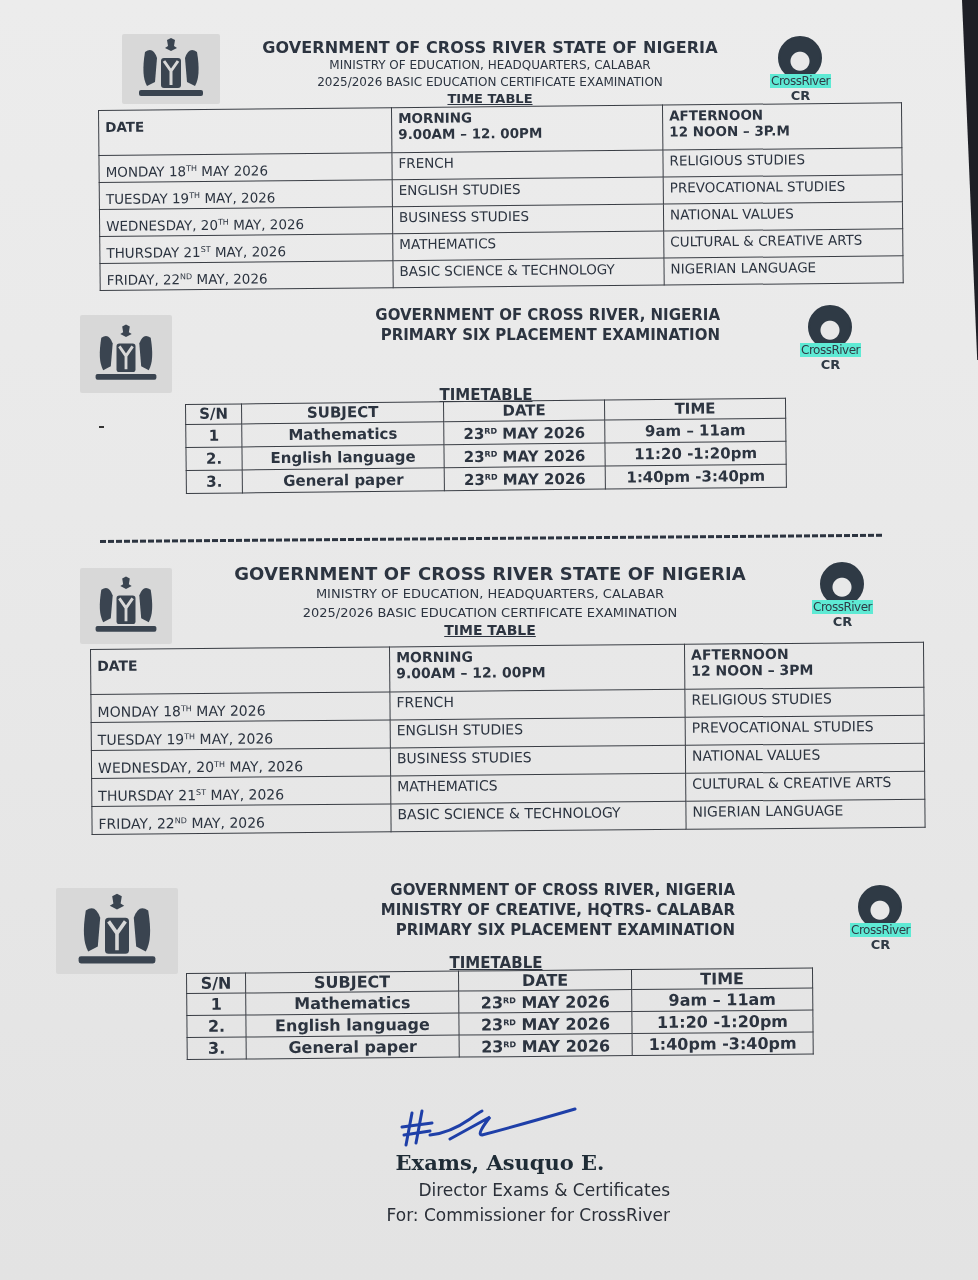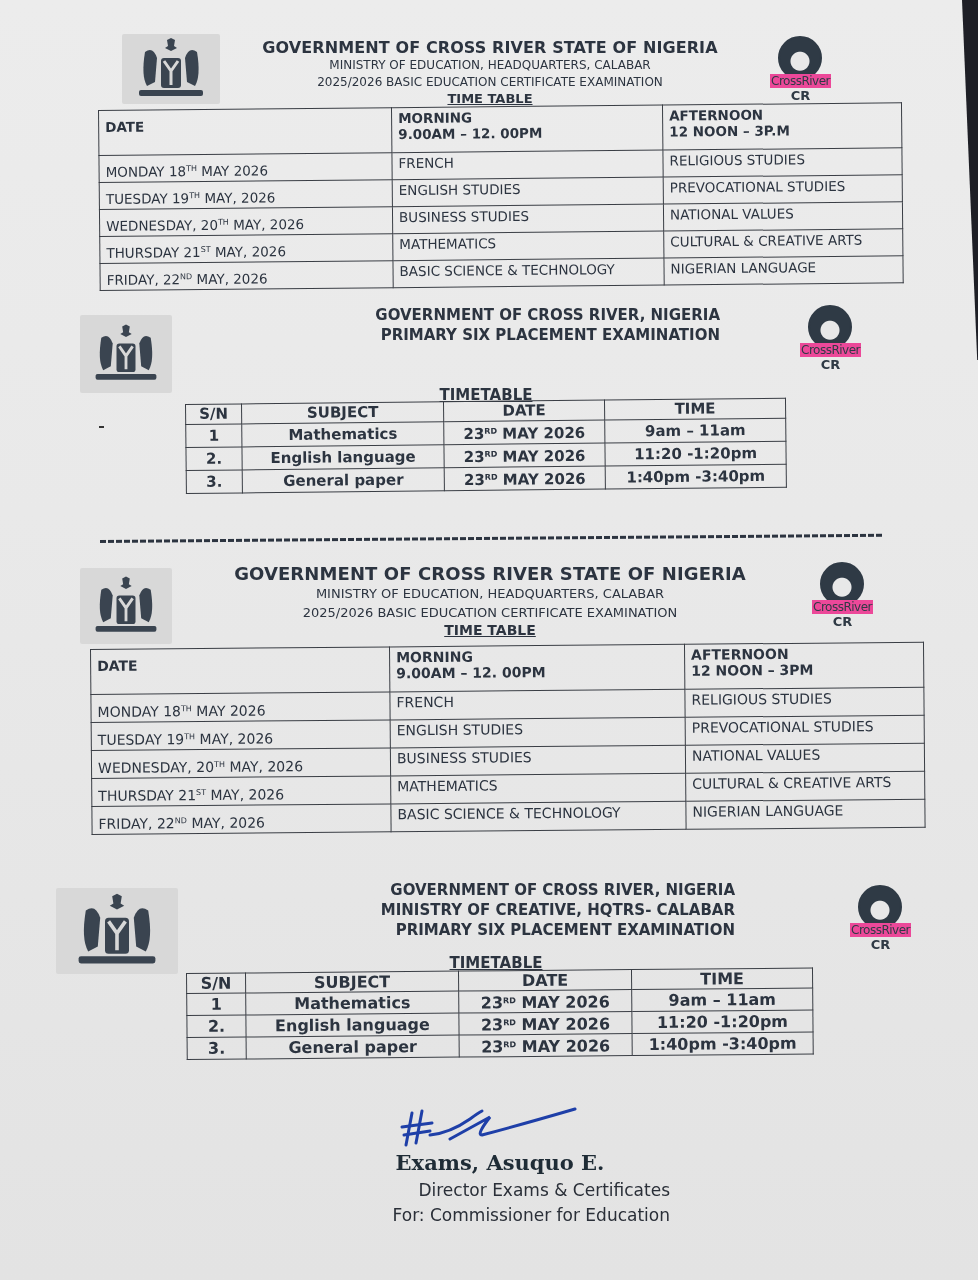--- a/index.html
+++ b/index.html
@@ -21,21 +21,21 @@
   .crest {
     position: absolute; background: #d8d8d8; border-radius: 2px;
     display: flex; align-items: center; justify-content: center;
   }
   .crlogo { position: absolute; display: flex; flex-direction: column; align-items: center; }
   .crlogo .disc {
     width: 40px; height: 40px; border-radius: 50%;
     background: radial-gradient(circle at 50% 58%, #e8e8e8 0 9px, #2f3a45 10px 100%);
     border: 2px solid #2f3a45;
   }
-  .crlogo .word { font-family: "DejaVu Sans", sans-serif; font-size: 12px; color: #2f3a45; margin-top: -6px; letter-spacing: -0.5px; background: #ec4899; padding: 0 1px; }
+  .crlogo .word { font-family: "DejaVu Sans", sans-serif; font-size: 12px; color: #2f3a45; margin-top: -6px; letter-spacing: -0.5px; background: #5eead4; padding: 0 1px; }
   .crlogo .tag { font-size: 13px; color: #2f3a45; font-weight: bold; }
 
   .hdr { position: absolute; text-align: center; color: #2c3440; }
   .h-title { font-weight: bold; font-size: 16px; letter-spacing: 0.1px; }
   .h-sub { font-size: 12px; line-height: 17px; }
   .h-bold { font-weight: bold; font-size: 15px; line-height: 20px; text-align: right; }
   .h-tt { font-weight: bold; font-size: 13px; text-decoration: underline; }
 
   table.bece { position: absolute; border-collapse: collapse; font-size: 13.5px; color: #2c3440; }
   table.bece td { border: 1.6px solid #3a3e45; padding: 2px 6px 2px 6px; vertical-align: top; height: 22px; }
@@ -302,13 +302,13 @@
     <path d="M12 8 L6 40"></path>
       <path d="M22 6 L16 38"></path>
       <path d="M2 22 L32 18"></path>
       <path d="M4 30 L30 26"></path>
     <path d="M30 30 Q50 28 70 14 Q78 8 82 6"></path>
     <path d="M50 34 Q68 24 90 12 Q76 30 82 30 Q120 20 175 4"></path>
   </g>
 </svg>
 <div class="signame">Exams, Asuquo E.</div>
 <div class="sigtitle" style="top:1180px;">Director Exams &amp; Certificates</div>
-<div class="sigtitle" style="top:1205px;">For: Commissioner for Education</div>
+<div class="sigtitle" style="top:1205px;">For: Commissioner for CrossRiver</div>
 
 </body></html>

